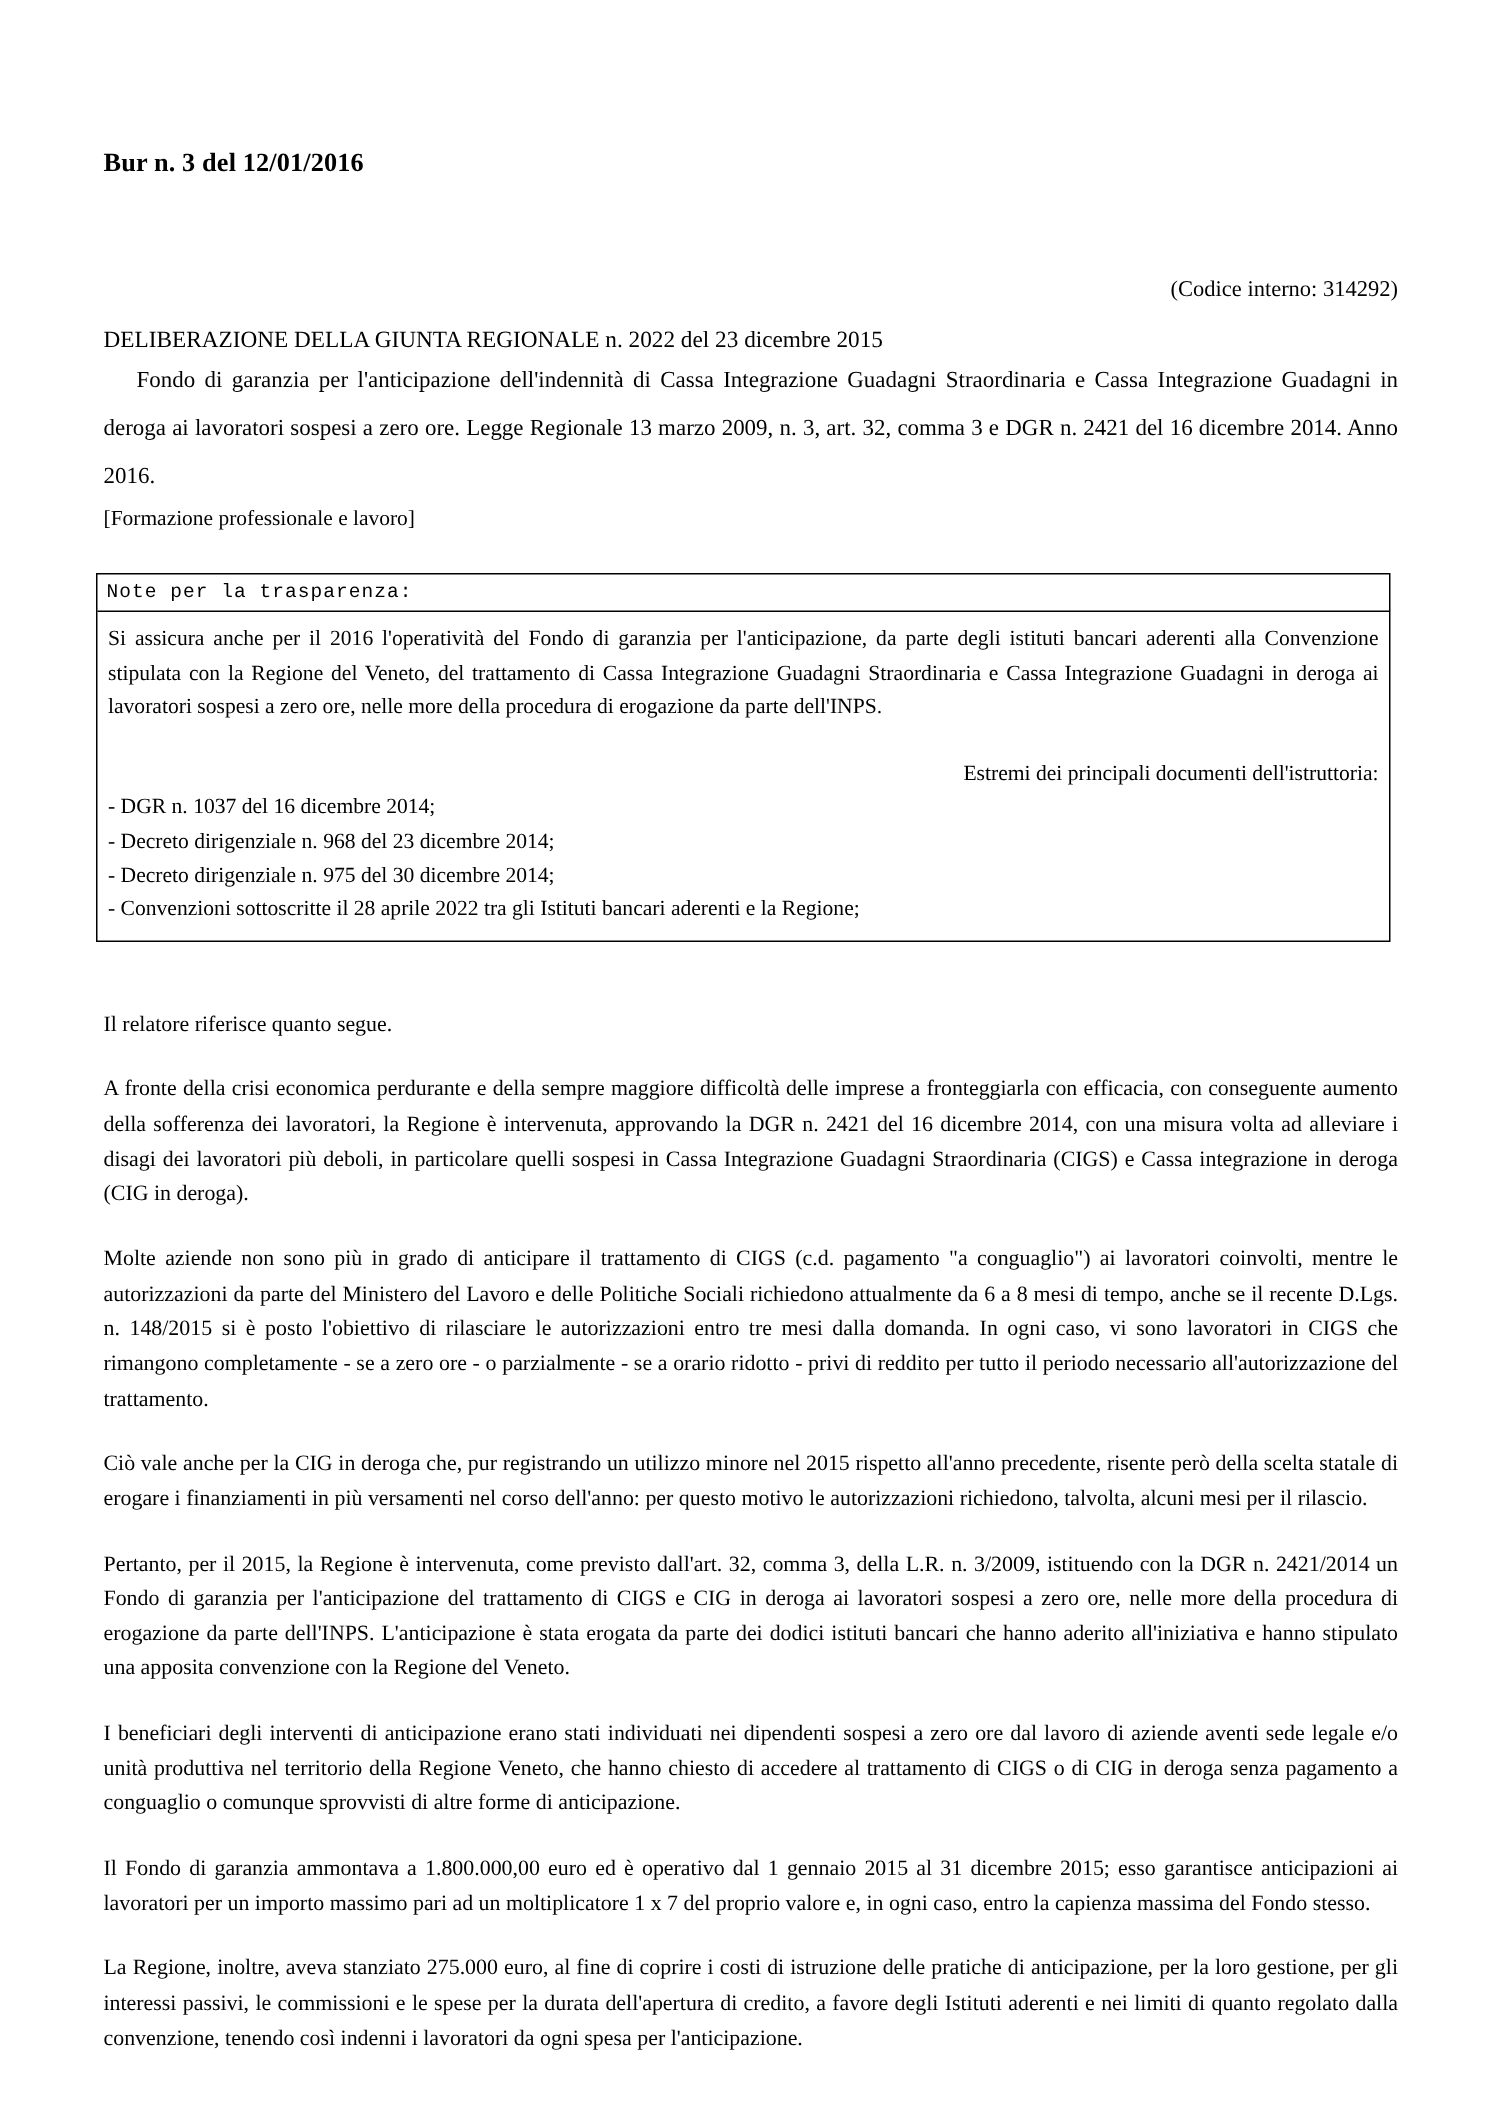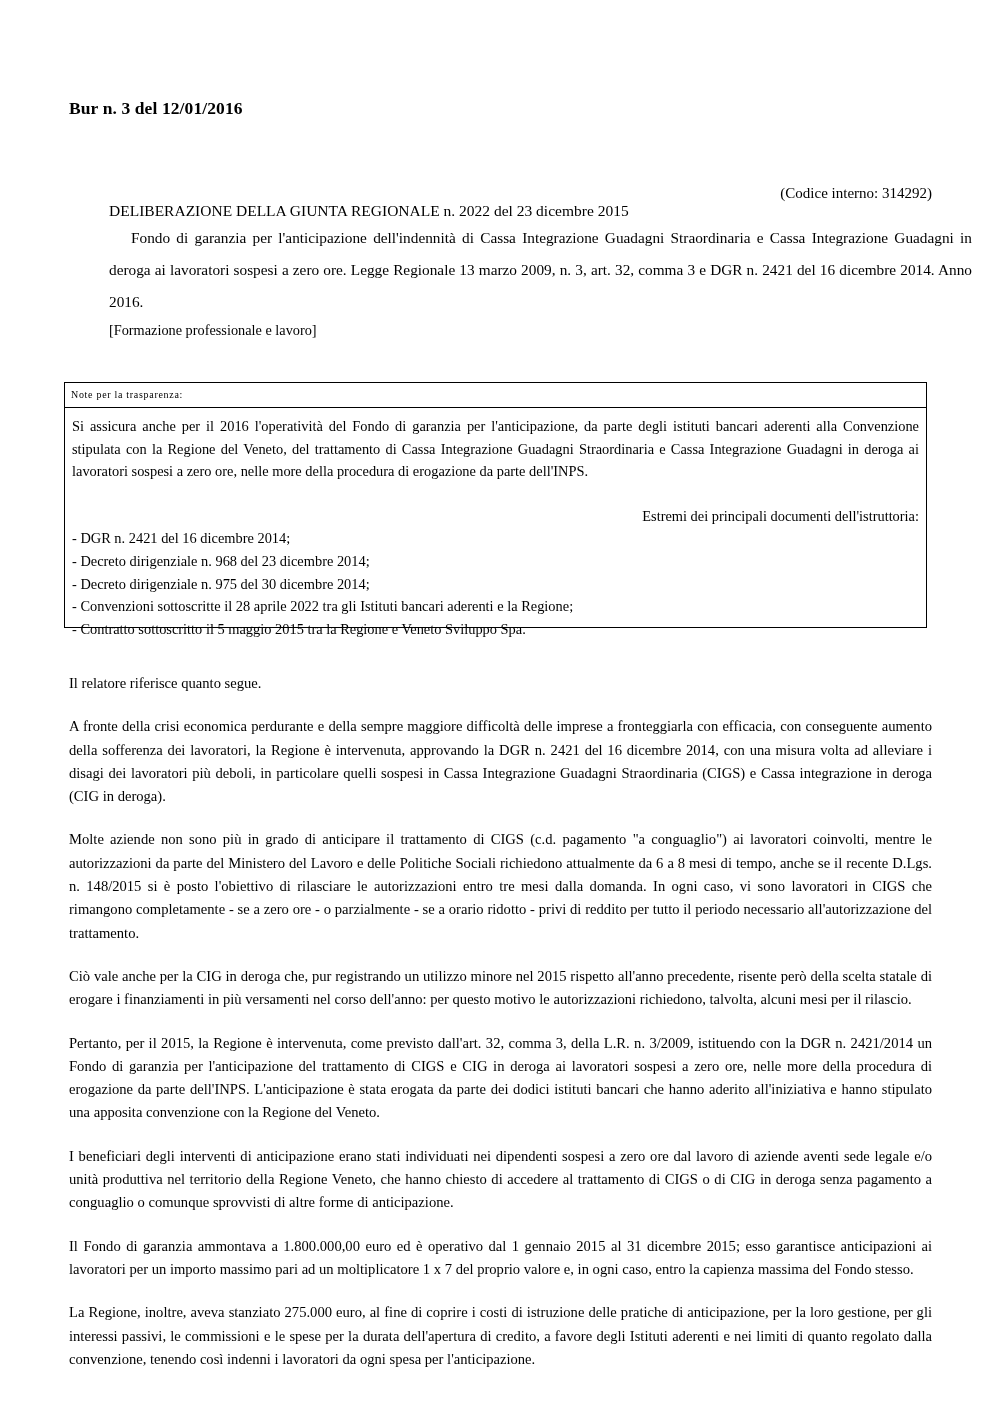--- a/index.html
+++ b/index.html
@@ -40,23 +40,22 @@
     right: 68px;
     top: 185px;
     font-size: 15px;
     white-space: nowrap;
   }
 
   
   .title-block {
     position: absolute;
     left: 69px;
-    top: 200px;
+    top: 216px;
     width: 863px;
-    margin-left: 40px;
   }
   .delibera-line {
     font-size: 15.5px;
     line-height: 21px;
     white-space: nowrap;
   }
   .delibera-title {
     font-size: 15.3px;
     font-weight: normal;
     line-height: 32px;
@@ -77,25 +76,26 @@
     top: 382px;
     width: 863px;
     height: 246px;
     border: 1.4px solid #000000;
     box-sizing: border-box;
     background: #ffffff;
   }
   .note-box-header {
     border-bottom: 1.4px solid #000000;
     padding: 3px 6px 4px 6px;
-    font-size: 10px;
+    font-size: 13px;
     line-height: 18px;
     height: 25px;
     box-sizing: border-box;
     letter-spacing: 0.7px;
+    font-family: Liberation Mono, monospace;
   }
   .note-box-body {
     padding: 7px 7px 6px 7px;
     font-size: 14.4px;
     line-height: 22.6px;
   }
   .note-para {
     text-align: justify;
     margin: 0;
   }
@@ -148,25 +148,24 @@
     <div class="delibera-subject">[Formazione professionale e lavoro]</div>
   </div>
 
   <div class="note-box">
     <div class="note-box-header">Note per la trasparenza:</div>
     <div class="note-box-body">
       <p class="note-para">Si assicura anche per il 2016 l'operatività del Fondo di garanzia per l'anticipazione, da parte degli istituti bancari aderenti alla Convenzione stipulata con la Regione del Veneto, del trattamento di Cassa Integrazione Guadagni Straordinaria e Cassa Integrazione Guadagni in deroga ai lavoratori sospesi a zero ore, nelle more della procedura di erogazione da parte dell'INPS.</p>
       <div class="note-gap"></div>
       <div class="note-list-intro">Estremi dei principali documenti dell'istruttoria:</div>
       <ul class="note-list">
-        <li>- DGR n. 2421 del 16 dicembre 2014;</li>
+        <li>- DGR n. 1037 del 16 dicembre 2014;</li>
         <li>- Decreto dirigenziale n. 968 del 23 dicembre 2014;</li>
         <li>- Decreto dirigenziale n. 975 del 30 dicembre 2014;</li>
         <li>- Convenzioni sottoscritte il 28 aprile 2022 tra gli Istituti bancari aderenti e la Regione;</li>
-        <li>- Contratto sottoscritto il 5 maggio 2015 tra la Regione e Veneto Sviluppo Spa.</li>
       </ul>
     </div>
   </div>
 
   <div class="body-text">
     <p>Il relatore riferisce quanto segue.</p>
     <p>A fronte della crisi economica perdurante e della sempre maggiore difficoltà delle imprese a fronteggiarla con efficacia, con conseguente aumento della sofferenza dei lavoratori, la Regione è intervenuta, approvando la DGR n. 2421 del 16 dicembre 2014, con una misura volta ad alleviare i disagi dei lavoratori più deboli, in particolare quelli sospesi in Cassa Integrazione Guadagni Straordinaria (CIGS) e Cassa integrazione in deroga (CIG in deroga).</p>
     <p>Molte aziende non sono più in grado di anticipare il trattamento di CIGS (c.d. pagamento "a conguaglio") ai lavoratori coinvolti, mentre le autorizzazioni da parte del Ministero del Lavoro e delle Politiche Sociali richiedono attualmente da 6 a 8 mesi di tempo, anche se il recente D.Lgs. n. 148/2015 si è posto l'obiettivo di rilasciare le autorizzazioni entro tre mesi dalla domanda. In ogni caso, vi sono lavoratori in CIGS che rimangono completamente - se a zero ore - o parzialmente - se a orario ridotto - privi di reddito per tutto il periodo necessario all'autorizzazione del trattamento.</p>
     <p>Ciò vale anche per la CIG in deroga che, pur registrando un utilizzo minore nel 2015 rispetto all'anno precedente, risente però della scelta statale di erogare i finanziamenti in più versamenti nel corso dell'anno: per questo motivo le autorizzazioni richiedono, talvolta, alcuni mesi per il rilascio.</p>
     <p>Pertanto, per il 2015, la Regione è intervenuta, come previsto dall'art. 32, comma 3, della L.R. n. 3/2009, istituendo con la DGR n. 2421/2014 un Fondo di garanzia per l'anticipazione del trattamento di CIGS e CIG in deroga ai lavoratori sospesi a zero ore, nelle more della procedura di erogazione da parte dell'INPS. L'anticipazione è stata erogata da parte dei dodici istituti bancari che hanno aderito all'iniziativa e hanno stipulato una apposita convenzione con la Regione del Veneto.</p>

